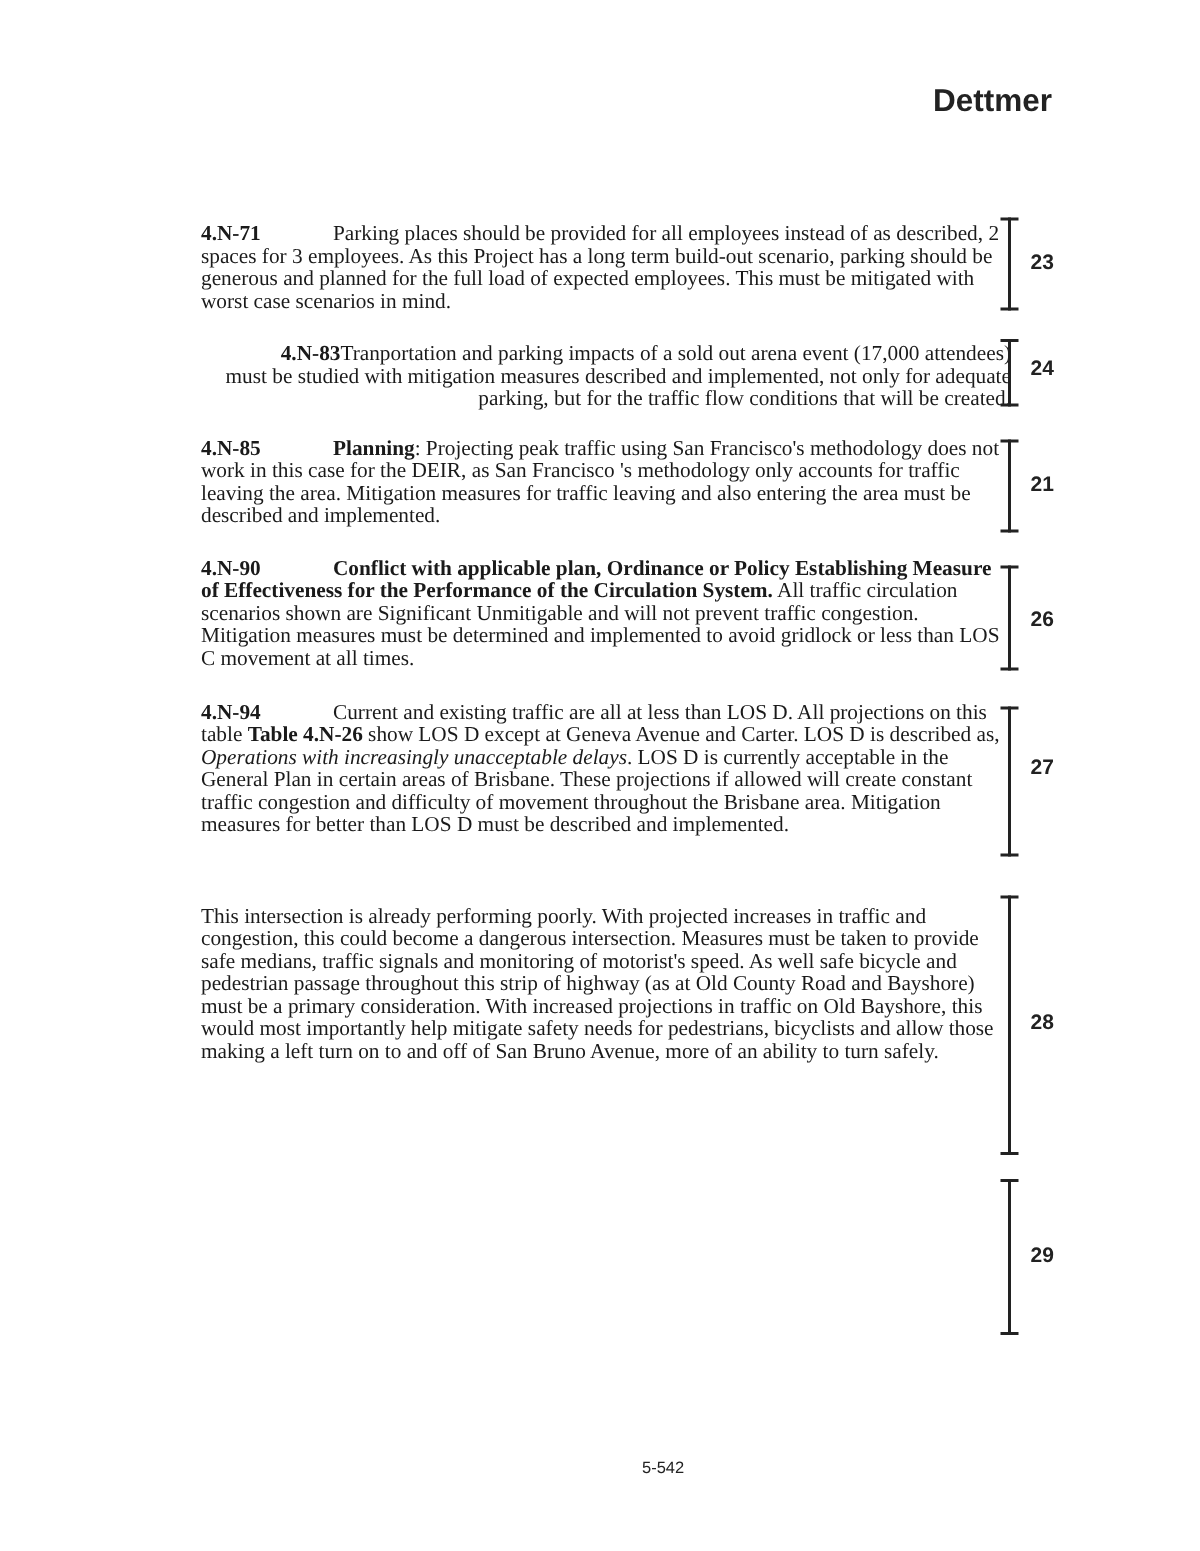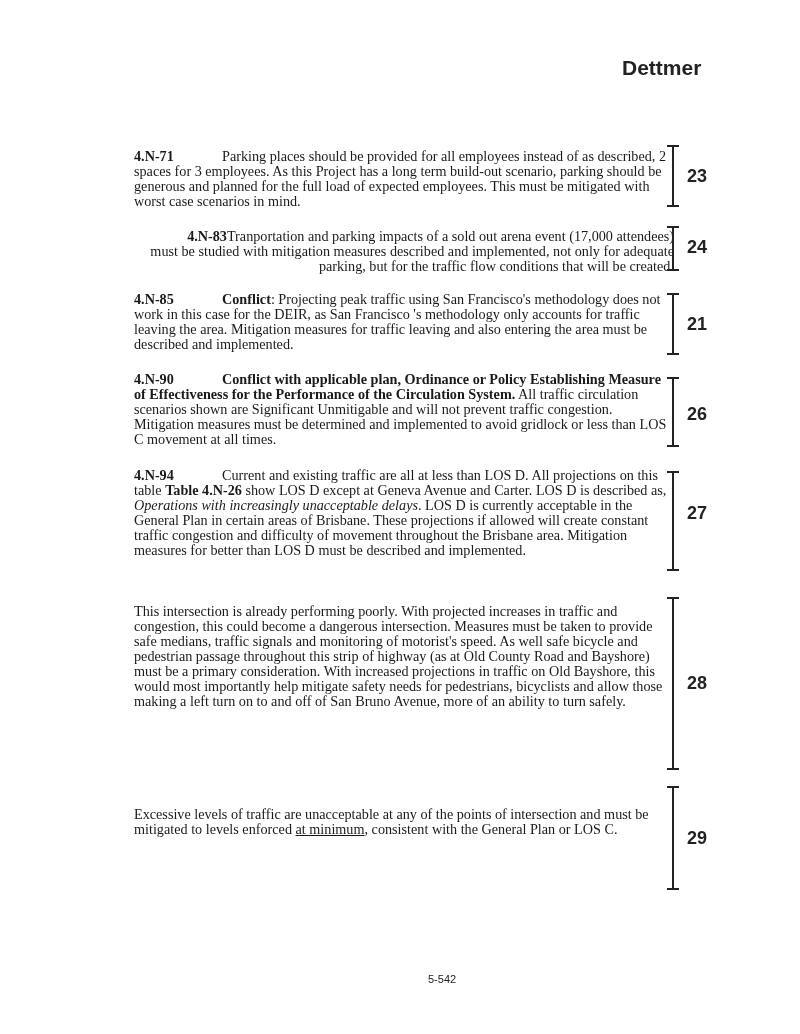--- a/index.html
+++ b/index.html
@@ -21,21 +21,21 @@
       position: absolute; left: 672px; width: 10px;
       border-left: 2px solid #222;
     }
     .bracket::before, .bracket::after {
       content: ""; position: absolute; left: -7px; width: 12px; height: 2px; background: #222;
     }
     .bracket::before { top: 0; }
     .bracket::after { bottom: 0; }
     .num {
       position: absolute; left: 687px;
-      font-family: "Liberation Sans", sans-serif; font-weight: bold; font-size: 18px; color: #222;
+      font-family: "Liberation Sans", sans-serif; font-weight: bold; font-size: 14px; color: #222;
     }
     .page-num {
       position: absolute; left: 384px; top: 973px;
       font-family: "Liberation Sans", sans-serif; font-size: 11px; color: #222; padding-left: 44px;
     }
   </style>
 </head>
 <body>
 
 <div class="author">Dettmer</div>
@@ -46,21 +46,21 @@
 <div class="bracket" style="top:145px;height:62px;"></div>
 <div class="num" style="top:166px;">23</div>
 
 <div class="comment" style="top:229px;text-align:right;">
   <p><span class="cid">4.N-83</span><span>Tranportation and parking impacts of a sold out arena event (17,000 attendees) must be studied with mitigation measures described and implemented, not only for adequate parking, but for the traffic flow conditions that will be created.</span></p>
 </div>
 <div class="bracket" style="top:226px;height:45px;"></div>
 <div class="num" style="top:237px;">24</div>
 
 <div class="comment" style="top:292px;">
-  <p><span class="cid">4.N-85</span><span class="b">Conflict</span><span>:  Projecting peak traffic using San Francisco's methodology does not work in this case for the DEIR, as San Francisco 's methodology only accounts for traffic leaving the area.  Mitigation measures for traffic leaving and also entering the area must be described and implemented.</span></p>
+  <p><span class="cid">4.N-85</span><span class="b">Planning</span><span>:  Projecting peak traffic using San Francisco's methodology does not work in this case for the DEIR, as San Francisco 's methodology only accounts for traffic leaving the area.  Mitigation measures for traffic leaving and also entering the area must be described and implemented.</span></p>
 </div>
 <div class="bracket" style="top:293px;height:62px;"></div>
 <div class="num" style="top:314px;">21</div>
 
 <div class="comment" style="top:372px;">
   <p><span class="cid">4.N-90</span><span class="b">Conflict with applicable plan, Ordinance or Policy Establishing Measure of Effectiveness for the Performance of the Circulation System.</span><span>  All traffic circulation scenarios shown are Significant Unmitigable and will not prevent traffic congestion.  Mitigation measures must be determined and implemented to avoid gridlock or less than LOS C movement at all times.</span></p>
 </div>
 <div class="bracket" style="top:377px;height:70px;"></div>
 <div class="num" style="top:404px;">26</div>
 
@@ -70,18 +70,17 @@
 <div class="bracket" style="top:471px;height:100px;"></div>
 <div class="num" style="top:503px;">27</div>
 
 <div class="comment" style="top:604px;">
   <p>This intersection is already performing poorly.  With projected increases in traffic and congestion, this could become a dangerous intersection.  Measures must be taken to provide safe medians, traffic signals and monitoring of motorist's speed.  As well safe bicycle and pedestrian passage throughout this strip of highway (as at Old County Road and Bayshore) must be a primary consideration. With increased projections in traffic on Old Bayshore, this would most importantly help mitigate safety needs for pedestrians, bicyclists and allow those making a left turn on to and off of San Bruno Avenue, more of an ability to turn safely.</p>
 </div>
 <div class="bracket" style="top:597px;height:173px;"></div>
 <div class="num" style="top:673px;">28</div>
 
 <div class="comment" style="top:791px;">
-  <p style="margin-top:16px;"><span>Excessive levels of traffic are unacceptable at any of the points of intersection and must be mitigated to levels enforced </span><span class="u">at minimum</span><span>, consistent with the General Plan or LOS C.</span></p>
 </div>
 <div class="bracket" style="top:786px;height:104px;"></div>
 <div class="num" style="top:828px;">29</div>
 
 <div class="page-num">5-542</div>
 
 </body></html>

